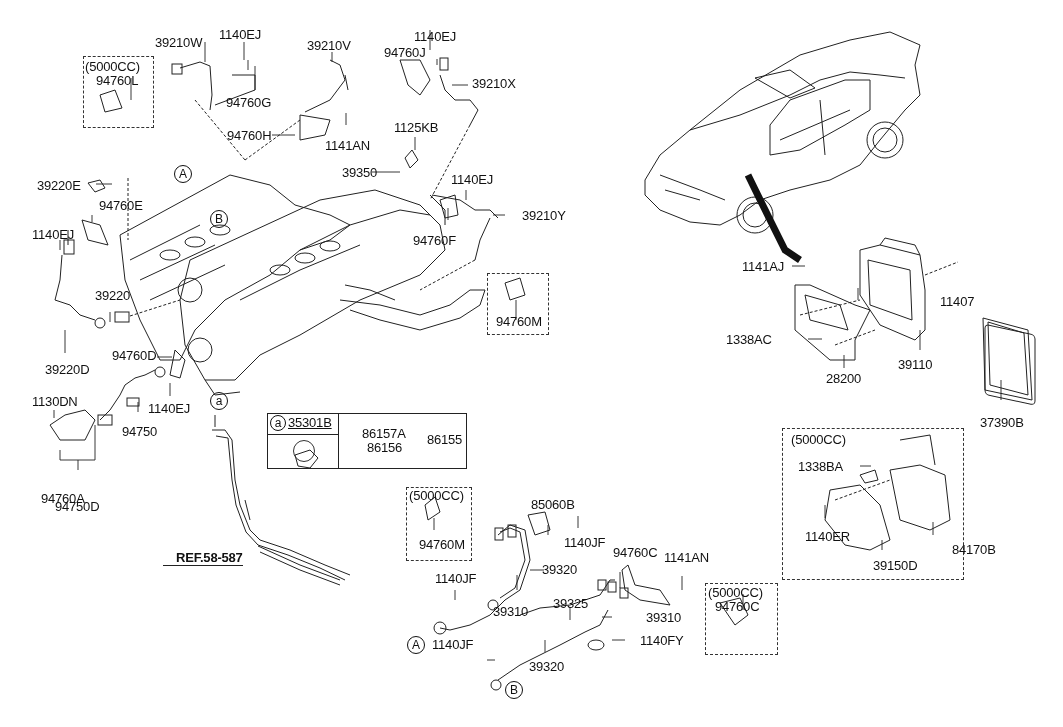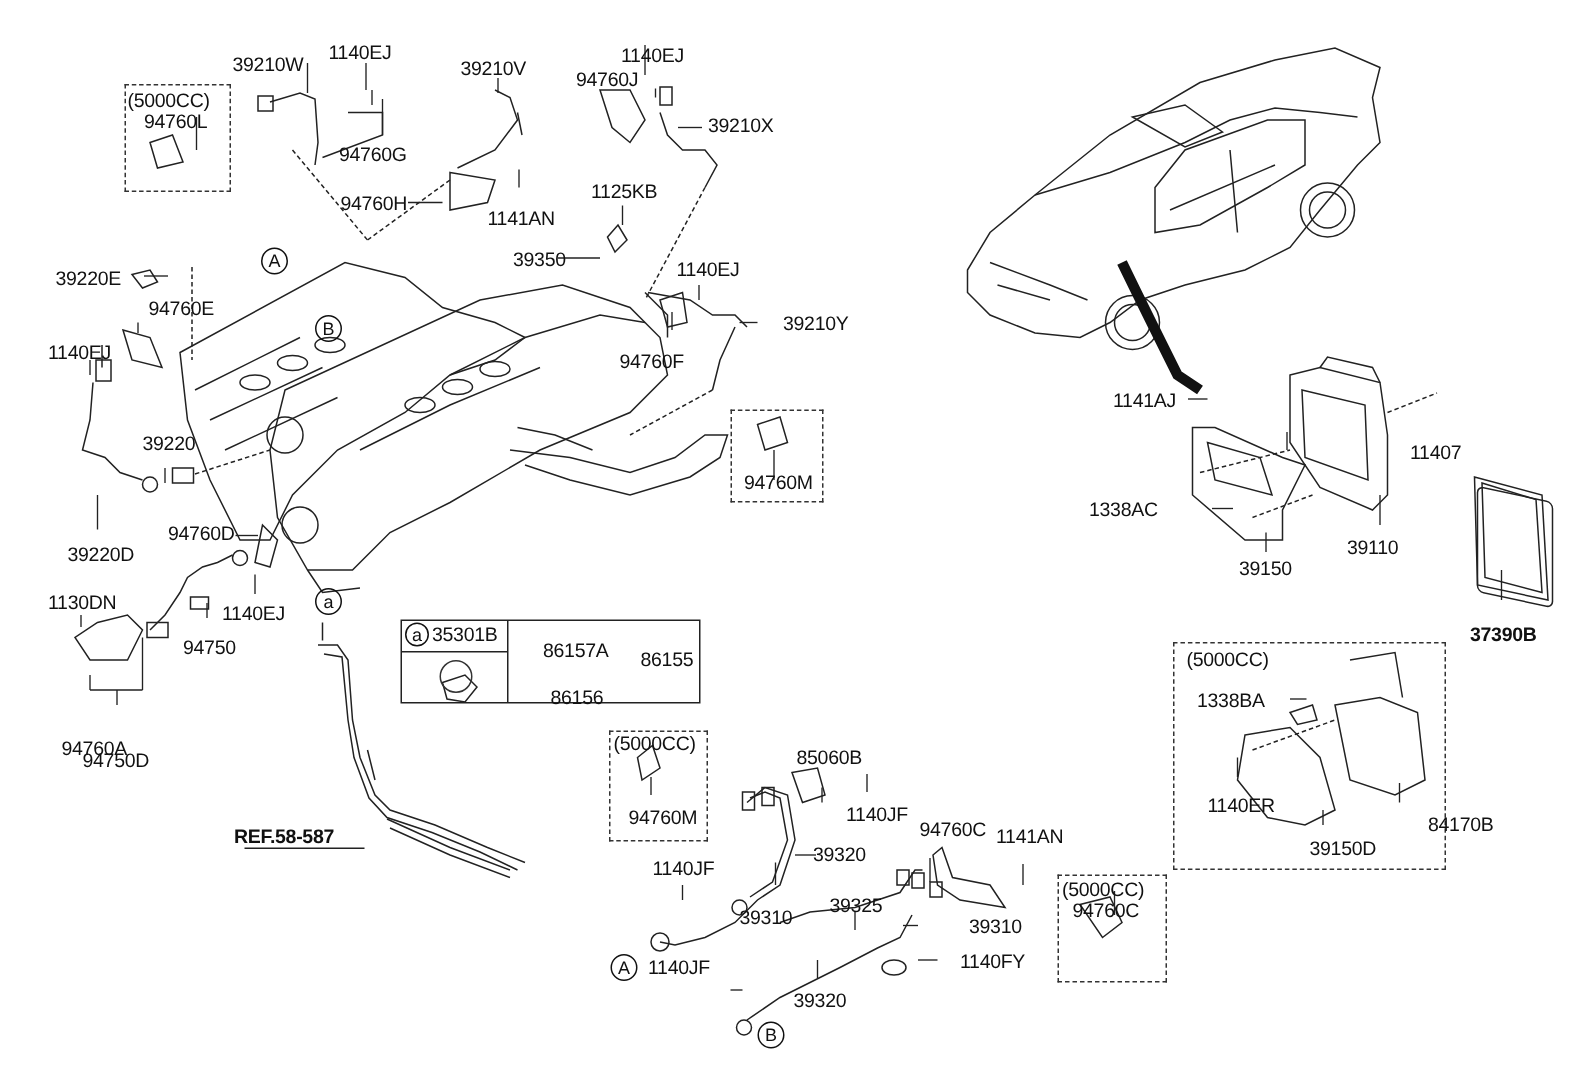--- a/index.html
+++ b/index.html
@@ -231,25 +231,25 @@
 <span class="lbl" style="left:72px;top:199px;margin-left:27px;">94760E</span>
 <span class="lbl" style="left:32px;top:228px;">1140EJ</span>
 <span class="lbl" style="left:95px;top:289px;">39220</span>
 <span class="lbl" style="left:45px;top:333px;margin-top:30px;">39220D</span>
 <span class="lbl" style="left:112px;top:349px;">94760D</span>
 <span class="lbl" style="left:32px;top:395px;">1130DN</span>
 <span class="lbl" style="left:148px;top:402px;">1140EJ</span>
 <span class="lbl" style="left:122px;top:425px;">94750</span>
 <span class="lbl" style="left:41px;top:468px;margin-top:24px;">94760A</span>
 <span class="lbl" style="left:55px;top:500px;">94750D</span>
-<span class="lbl" style="left:288px;top:416px;">35301B</span>
+<span class="lbl" style="left:288px;top:416px;text-decoration:underline;">35301B</span>
 <span class="lbl" style="left:362px;top:427px;">86157A</span>
-<span class="lbl" style="left:367px;top:458px;">86156</span>
+<span class="lbl" style="left:367px;top:441px;">86156</span>
 <span class="lbl" style="left:427px;top:433px;">86155</span>
-<span class="lbl ref" style="left:156px;top:551px;">REF.58-587</span>
+<span class="lbl ref" style="left:176px;top:551px;">REF.58-587</span>
 <div style="position:absolute;left:163px;top:565px;width:80px;height:1px;background:#222;"></div>
 <span class="lbl" style="left:409px;top:489px;">(5000CC)</span>
 <span class="lbl" style="left:419px;top:538px;">94760M</span>
 <span class="lbl" style="left:531px;top:498px;">85060B</span>
 <span class="lbl" style="left:564px;top:536px;">1140JF</span>
 <span class="lbl" style="left:542px;top:563px;">39320</span>
 <span class="lbl" style="left:435px;top:572px;">1140JF</span>
 <span class="lbl" style="left:493px;top:605px;">39310</span>
 <span class="lbl" style="left:613px;top:546px;">94760C</span>
 <span class="lbl" style="left:664px;top:551px;">1141AN</span>
@@ -257,21 +257,21 @@
 <span class="lbl" style="left:646px;top:611px;">39310</span>
 <span class="lbl" style="left:640px;top:634px;">1140FY</span>
 <span class="lbl" style="left:432px;top:638px;">1140JF</span>
 <span class="lbl" style="left:529px;top:660px;">39320</span>
 <span class="lbl" style="left:708px;top:586px;">(5000CC)</span>
 <span class="lbl" style="left:715px;top:600px;">94760C</span>
 <span class="lbl" style="left:742px;top:260px;">1141AJ</span>
 <span class="lbl" style="left:940px;top:295px;">11407</span>
 <span class="lbl" style="left:726px;top:333px;">1338AC</span>
 <span class="lbl" style="left:898px;top:358px;">39110</span>
-<span class="lbl" style="left:826px;top:372px;">39150</span>
-<span class="lbl" style="left:980px;top:416px;font-weight:bold;">37390B</span>
+<span class="lbl" style="left:826px;top:372px;">28200</span>
+<span class="lbl" style="left:980px;top:416px;">37390B</span>
 <span class="lbl" style="left:791px;top:433px;">(5000CC)</span>
 <span class="lbl" style="left:798px;top:460px;">1338BA</span>
 <span class="lbl" style="left:805px;top:530px;">1140ER</span>
 <span class="lbl" style="left:952px;top:543px;">84170B</span>
 <span class="lbl" style="left:873px;top:559px;">39150D</span>
 
 </div>
 
 </body></html>

